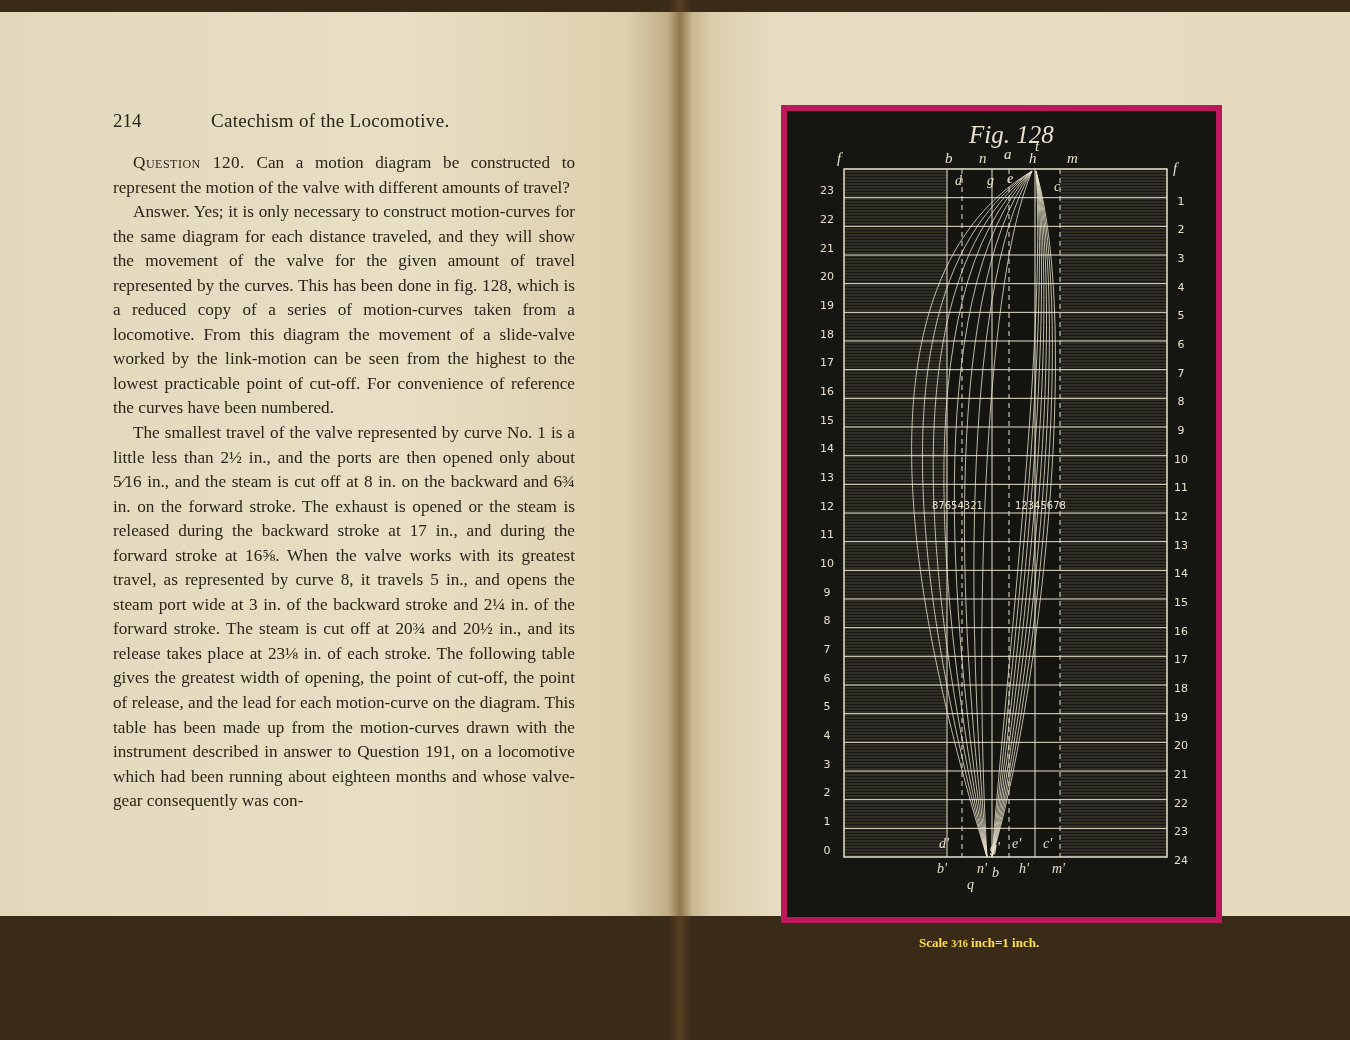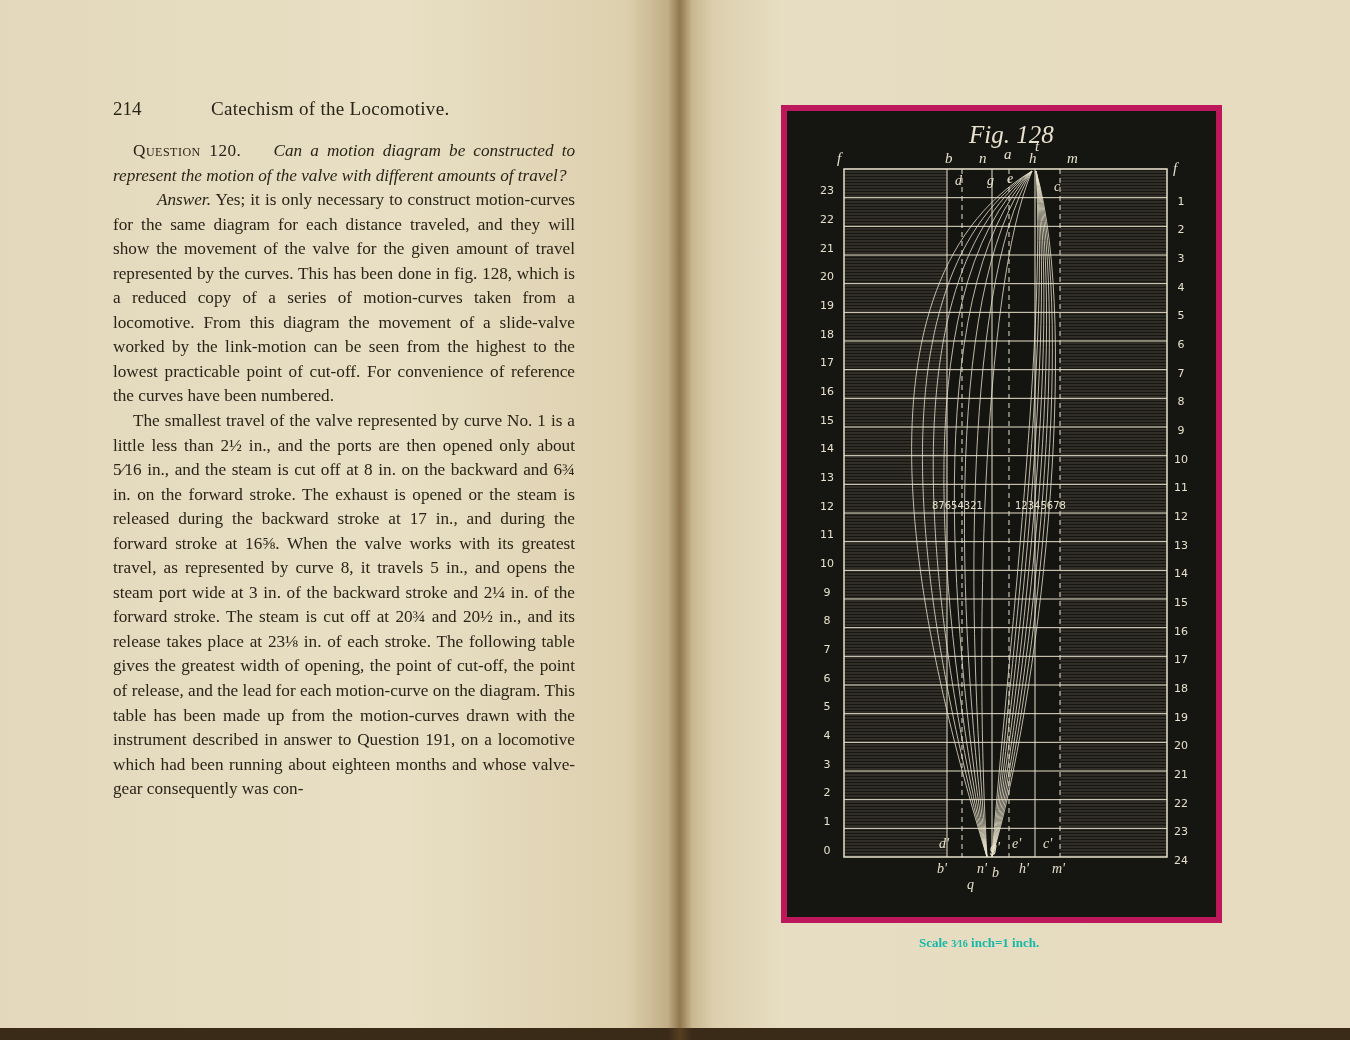--- a/index.html
+++ b/index.html
@@ -1,31 +1,31 @@
 <!DOCTYPE html>
 <html><head>
 <meta charset="utf-8">
 <style>
   html,body{margin:0;padding:0;}
   body{width:1350px;height:1040px;overflow:hidden;background:#3a2a18;position:relative;font-family:"Liberation Serif","DejaVu Serif",serif;}
   .spread{position:absolute;left:0;top:0;width:1350px;height:1040px;}
-  .page{position:absolute;top:0;height:1028px;background:#e6dcc0;}
+  .page{position:absolute;top:12px;height:904px;background:#e6dcc0;}
   .page.left{left:0;width:680px;background:linear-gradient(90deg,#e3d8bc 0%,#e8dfc4 60%,#ddd0ae 92%,#b9a47c 100%);}
   .page.right{left:680px;width:670px;background:linear-gradient(90deg,#bda97f 0%,#dccfae 5%,#e7ddc2 15%,#e6dbbf 100%);}
   .gutter{position:absolute;left:668px;top:0;width:24px;height:1040px;background:linear-gradient(90deg,rgba(120,90,50,0) 0%,rgba(110,80,40,.55) 50%,rgba(120,90,50,0) 100%);}
   .runhead{position:absolute;left:113px;top:98px;width:470px;font-size:19px;color:#2a2418;}
   .runhead .pno{position:absolute;left:0;top:0;}
   .runhead .title{position:absolute;left:98px;top:0;letter-spacing:.3px;}
   .text{position:absolute;left:113px;top:139px;width:462px;font-size:17.2px;line-height:24.55px;color:#2a2418;text-align:justify;}
   .text p{margin:0;text-indent:20px;}
   .sc{font-variant:small-caps;letter-spacing:.5px;}
-  .it{font-style:italic;margin-left:24px;}
+  .it{}
   .fig{position:absolute;left:781px;top:105px;width:441px;height:818px;background:#151512;border:6px solid #be185d;box-sizing:border-box;}
   .fig svg{position:absolute;left:0;top:0;}
-  .caption{position:absolute;left:919px;top:935px;font-size:13px;font-weight:bold;color:#14b8a6;}
+  .caption{position:absolute;left:919px;top:935px;font-size:13px;font-weight:bold;color:#fde047;}
   .caption .frac{font-size:10px;}
 </style>
 </head>
 <body>
 
 <div class="spread">
   <div class="page left">
     <div class="runhead">
       <span class="pno">214</span>
       <span class="title">Catechism of the Locomotive.</span>

